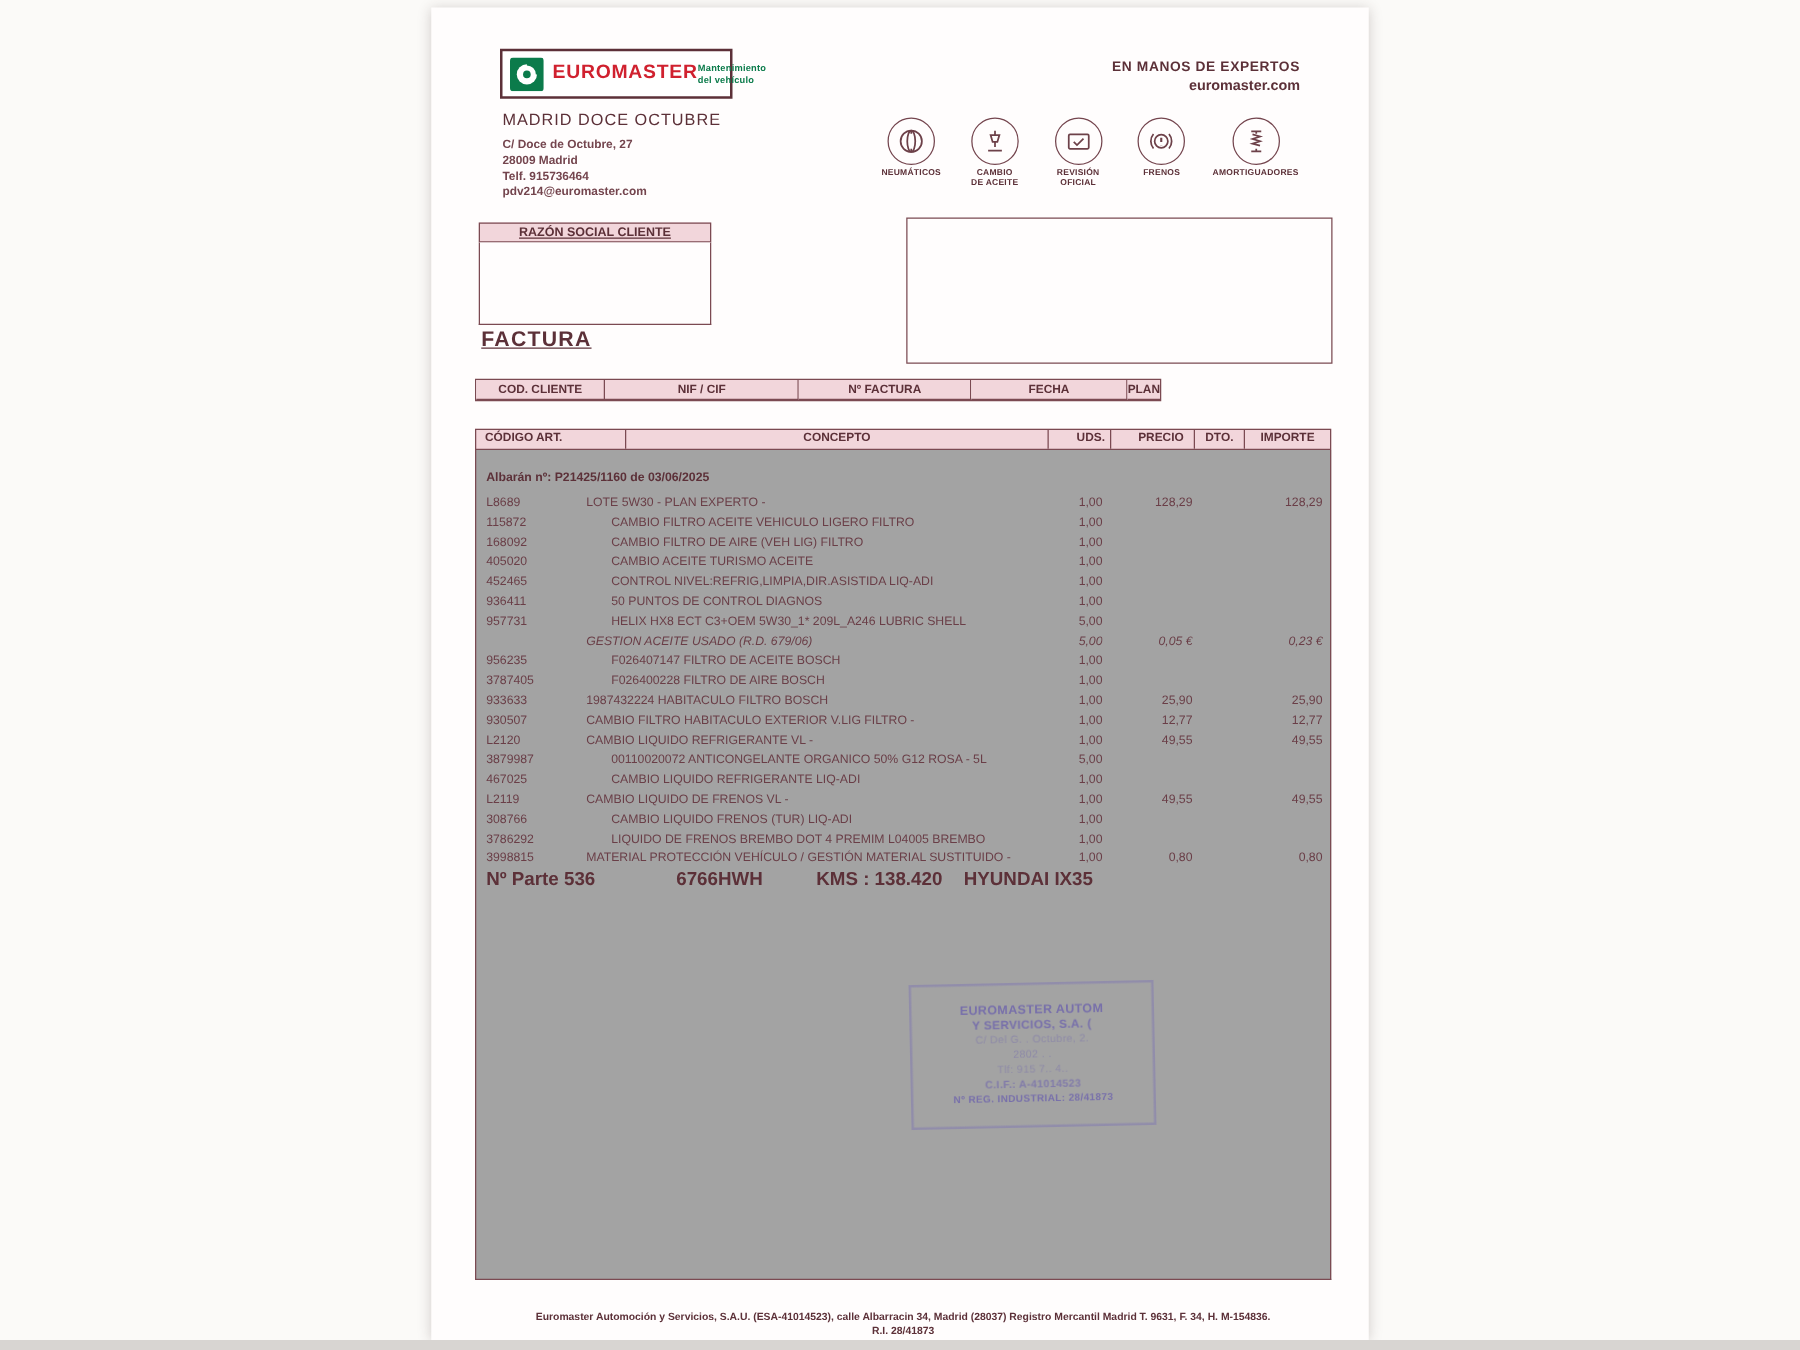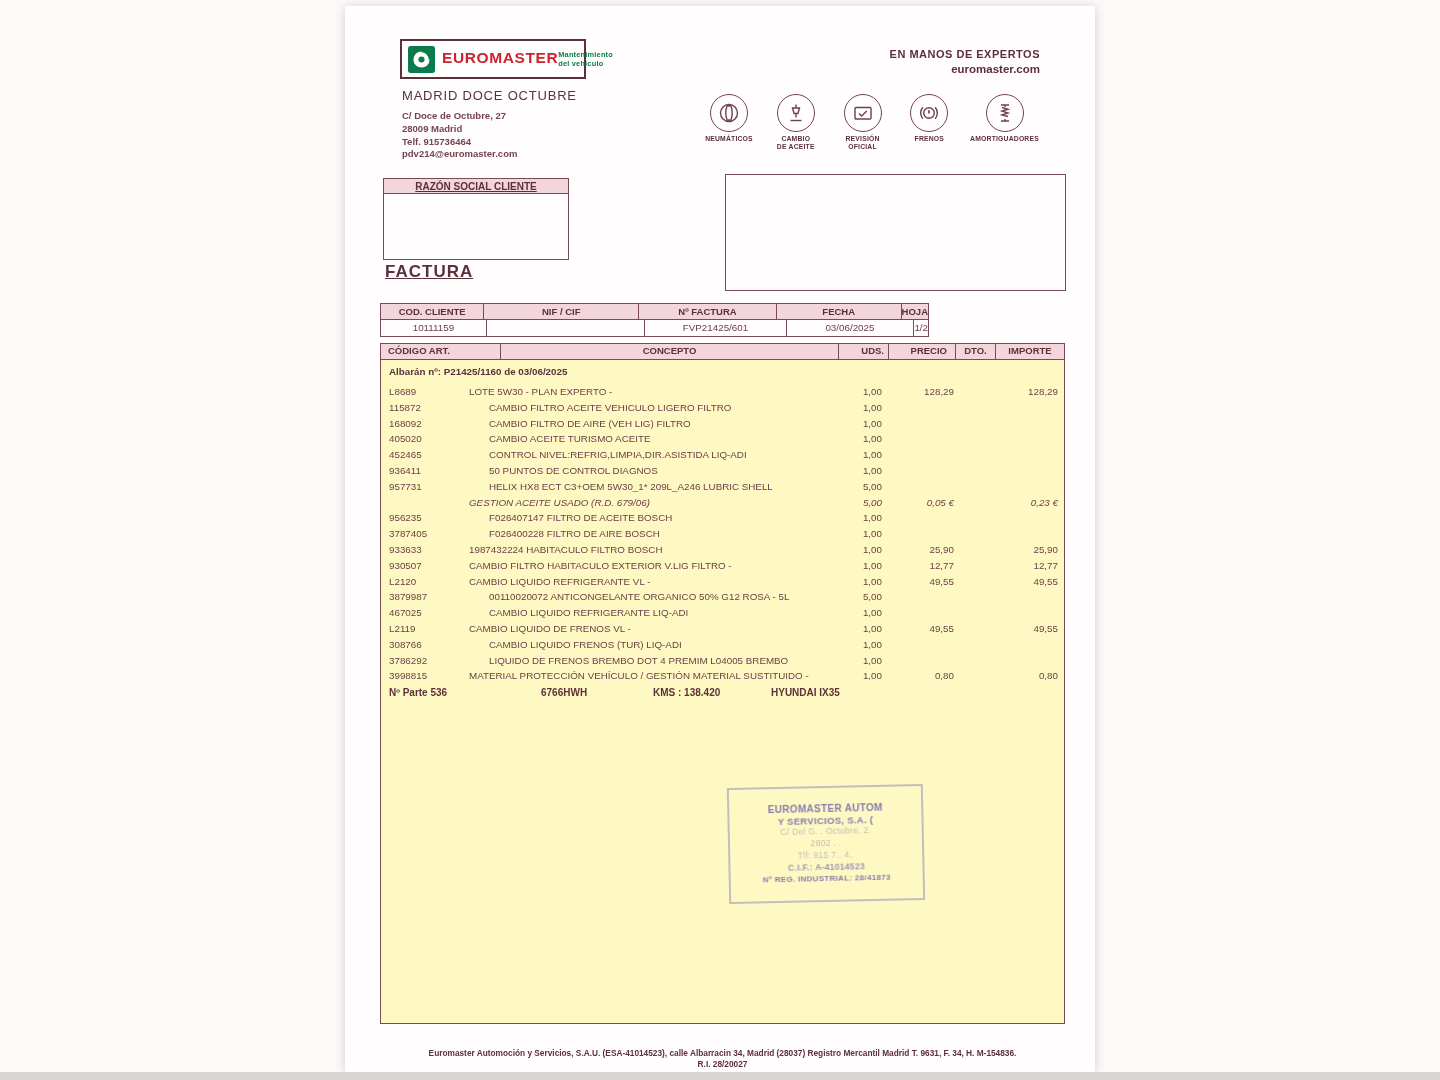--- a/index.html
+++ b/index.html
@@ -52,32 +52,32 @@
               display:flex;background:#f2d6db;box-sizing:border-box;}
   .hcell{line-height:14px;font-size:9.5px;font-weight:bold;color:#5c3038;border-right:1px solid #7b4a52;box-sizing:border-box;}
   .h1{width:120px;text-align:left;padding-left:7px;}
   .h2{width:338px;text-align:center;}
   .h3{width:50px;text-align:right;padding-right:4px;}
   .h4{width:67px;text-align:right;padding-right:8px;}
   .h5{width:40px;text-align:center;}
   .h6{width:70px;text-align:center;border-right:none;flex:1;}
 
   .items-body{position:absolute;left:35px;top:354px;width:685px;height:664px;border:1.2px solid #7b4a52;
-              border-top:none;box-sizing:border-box;padding-top:6px;background:#fef9c3;}
+              border-top:none;box-sizing:border-box;padding-top:17px;background:#a3a3a3;}
   .albaran{padding-left:8px;font-size:9.8px;font-weight:bold;color:#5c3038;margin-bottom:7px;}
   .item-row{display:flex;height:15.8px;line-height:15.8px;font-size:9.8px;color:#6a3e47;}
   .item-row.italic{font-style:italic;}
   .cell{box-sizing:border-box;white-space:nowrap;overflow:hidden;}
   .cell-code{width:88px;padding-left:8px;}
   .cell-concept{width:353px;}
   .cell-uds{width:60px;text-align:right;}
   .cell-precio{width:72px;text-align:right;}
   .cell-dto{width:38px;text-align:right;}
   .cell-importe{width:72px;text-align:right;padding-right:6px;}
-  .part-line{display:flex;margin-top:1px;font-weight:bold;font-size:10px;color:#5c3038;padding-left:8px;height:16px;line-height:16px;}
+  .part-line{display:flex;margin-top:1px;font-weight:bold;font-size:15px;color:#5c3038;padding-left:8px;height:16px;line-height:16px;}
   .pl1{width:152px;} .pl2{width:112px;} .pl3{width:118px;} .pl4{flex:1;}
 
   
   .stamp{position:absolute;left:383px;top:780px;width:196px;height:116px;border:2px solid rgba(125,115,180,.45);
          transform:rotate(-1.2deg);display:flex;align-items:center;justify-content:center;
          filter:blur(.25px);box-sizing:border-box;}
   .stamp-lines{text-align:center;color:rgba(112,102,172,.85);font-size:8.5px;line-height:11.8px;
                font-weight:bold;letter-spacing:.3px;}
   .stamp-line-0{font-size:10px;}
   .stamp-line-1{font-size:9.5px;}
@@ -184,28 +184,21 @@
     <div class="recipient-box"></div>
 
     <div class="doc-title">FACTURA</div>
 
     <div class="inv-header">
       <div class="inv-row inv-head">
         <div class="inv-cell c1">COD. CLIENTE</div>
         <div class="inv-cell c2">NIF / CIF</div>
         <div class="inv-cell c3">Nº FACTURA</div>
         <div class="inv-cell c4">FECHA</div>
-        <div class="inv-cell c5">HOJA</div>
-      </div>
-      <div class="inv-row inv-vals">
-        <div class="inv-cell c1">10111159</div>
-        <div class="inv-cell c2"></div>
-        <div class="inv-cell c3">FVP21425/601</div>
-        <div class="inv-cell c4">03/06/2025</div>
-        <div class="inv-cell c5">1/2</div>
+        <div class="inv-cell c5">PLAN</div>
       </div>
     </div>
 
     <div class="items-head">
       <div class="hcell h1">CÓDIGO ART.</div>
       <div class="hcell h2">CONCEPTO</div>
       <div class="hcell h3">UDS.</div>
       <div class="hcell h4">PRECIO</div>
       <div class="hcell h5">DTO.</div>
       <div class="hcell h6">IMPORTE</div>
@@ -382,18 +375,18 @@
           <div class="stamp-line stamp-line-2">C/ Del G.   . Octubre, 2.</div>
           <div class="stamp-line stamp-line-3">2802 . .</div>
           <div class="stamp-line stamp-line-4">Tlf: 915 7.. 4..</div>
           <div class="stamp-line stamp-line-5">C.I.F.: A-41014523</div>
           <div class="stamp-line stamp-line-6">Nº REG. INDUSTRIAL: 28/41873</div>
         </div>
     </div>
 
     <div class="footer">
       <div>Euromaster Automoción y Servicios, S.A.U. (ESA-41014523), calle Albarracin 34, Madrid (28037) Registro Mercantil Madrid T. 9631, F. 34, H. M-154836.</div>
-      <div>R.I. 28/20027</div>
+      <div>R.I. 28/41873</div>
     </div>
 
   </div>
   <div class="bottom-edge"></div>
 </div>
 
 </body></html>

